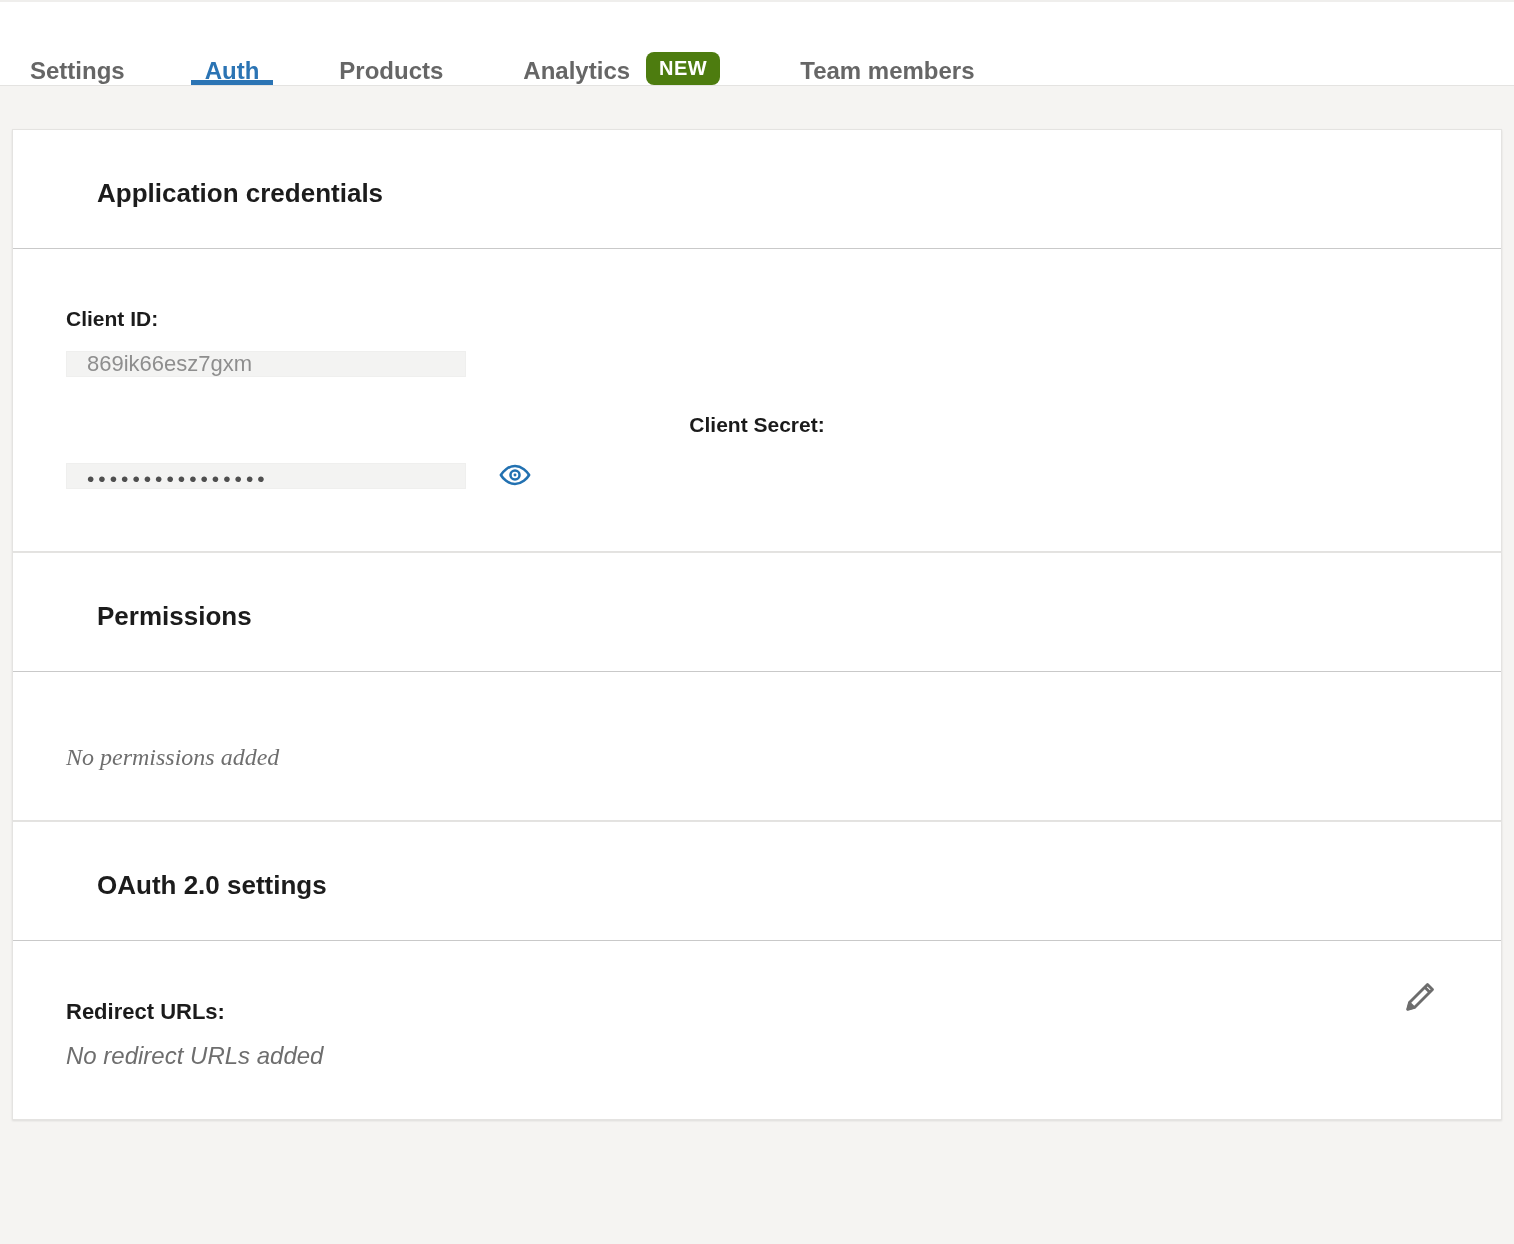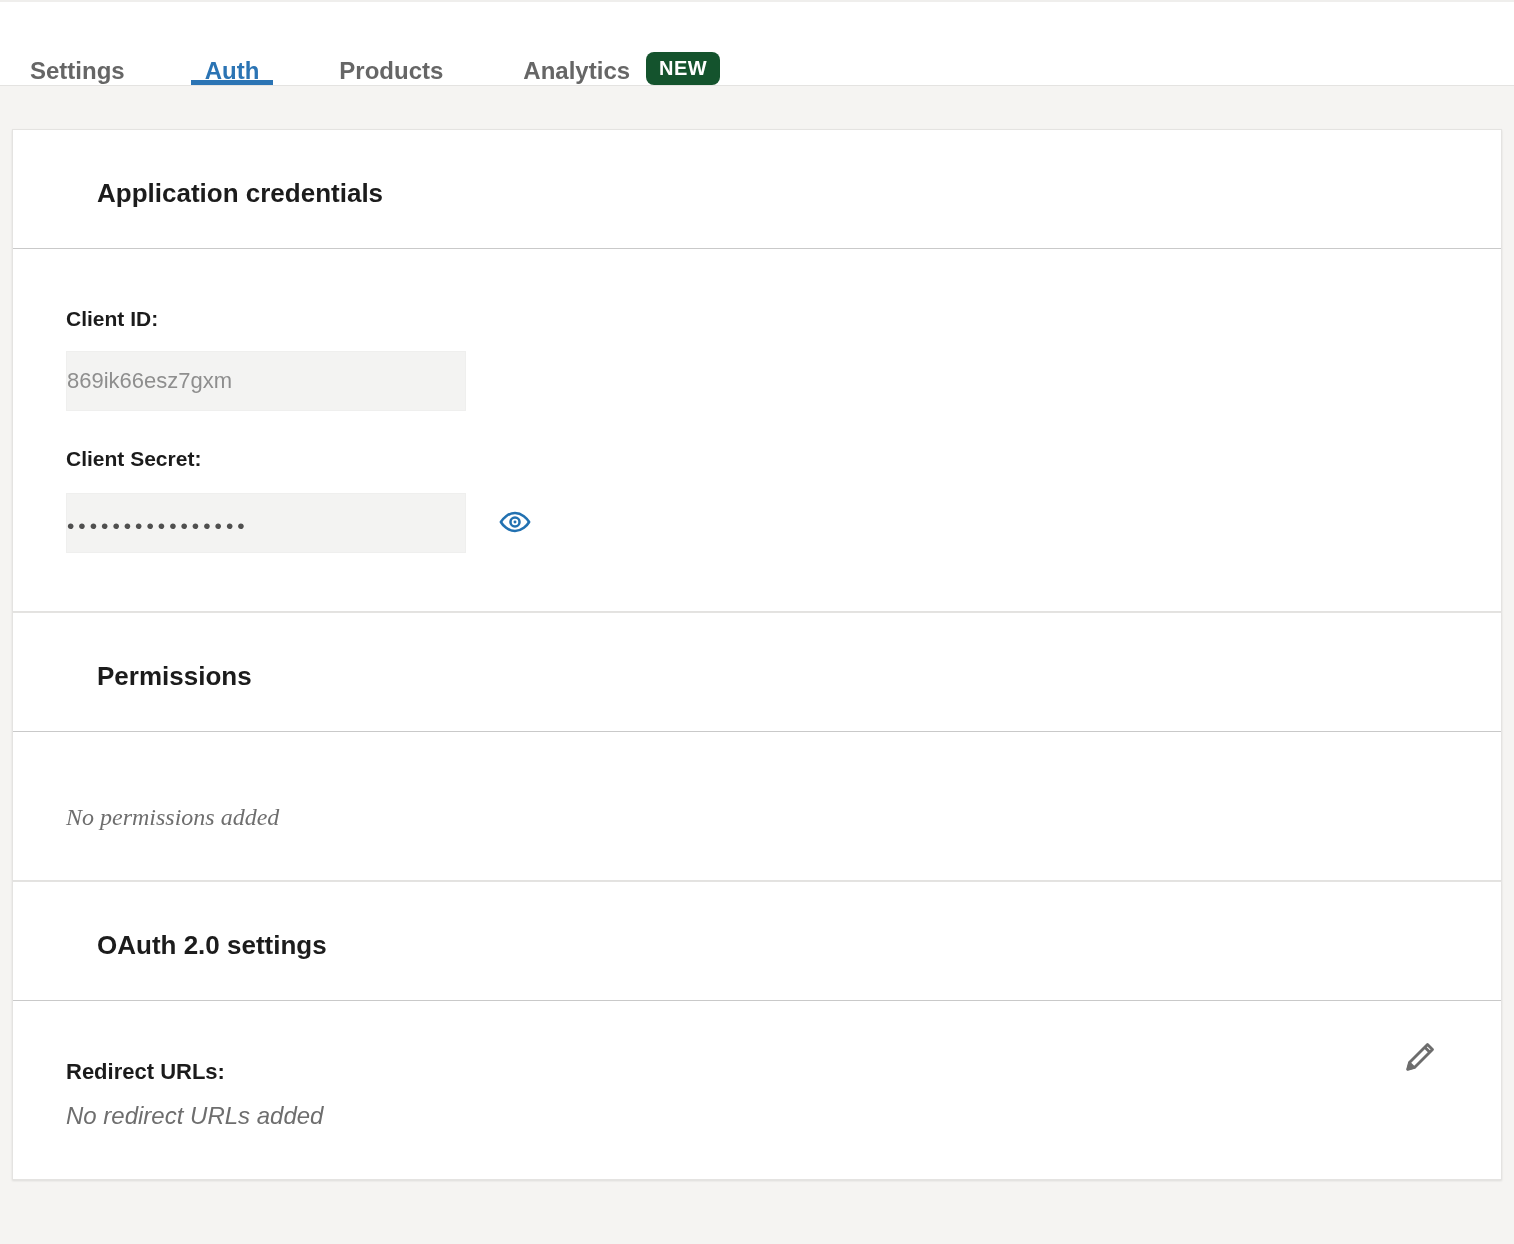--- a/index.html
+++ b/index.html
@@ -37,21 +37,21 @@
   .tab.active::after {
     content: "";
     position: absolute;
     left: 0; right: 0; bottom: 0;
     height: 5px;
     background: #2b74b4;
   }
   .badge {
     display: inline-block;
     margin-left: 16px;
-    background: #14532d;
+    background: #4d7c0f;
     color: #ffffff;
     font-size: 20px;
     font-weight: 700;
     padding: 5px 13px;
     border-radius: 8px;
     letter-spacing: 0.5px;
   }
 
   
   .content { padding: 43px 12px 0 12px; }
@@ -76,42 +76,43 @@
   .cred-body { padding: 56px 53px 58px 53px; }
   .field-label {
     font-size: 21px;
     font-weight: 700;
     color: #1b1b1b;
     line-height: 28px;
   }
   .value-box {
     margin-top: 18px;
     width: 400px;
-    height: 60px;
+    height: 26px;
     background: #f3f3f2;
     border: 1px solid #efefee;
     display: flex;
     align-items: center;
+    padding-left: 20px;
   }
   .value-text {
     font-size: 22px;
     color: #8e8e8e;
   }
   .secret-row {
     display: flex;
     align-items: center;
   }
   .secret-row .value-box { margin-top: 20px; }
   .dots {
     font-size: 21px;
     letter-spacing: 4px;
     color: #4f4f4f;
     padding-top: 6px;
   }
-  .label-secret { margin-top: 34px; }
+  .label-secret { margin-top: 34px; text-align: center; }
   .eye-btn {
     margin-left: 32px;
     margin-top: 20px;
     width: 34px;
     height: 34px;
     background: none;
     border: none;
     cursor: pointer;
     display: flex;
     align-items: center;
@@ -164,20 +165,23 @@
   </div>
   <div class="tab active">
     <span>Auth</span>
   </div>
   <div class="tab">
     <span>Products</span>
   </div>
   <div class="tab">
     <span>Analytics</span>
     <span class="badge">NEW</span>
+  </div>
+  <div class="tab">
+    <span>Team members</span>
   </div>
 </nav>
 
 <main class="content">
 
   <section class="card">
     <div class="card-header">
       <h2 class="card-title">Application credentials</h2>
     </div>
     <div class="cred-body">

